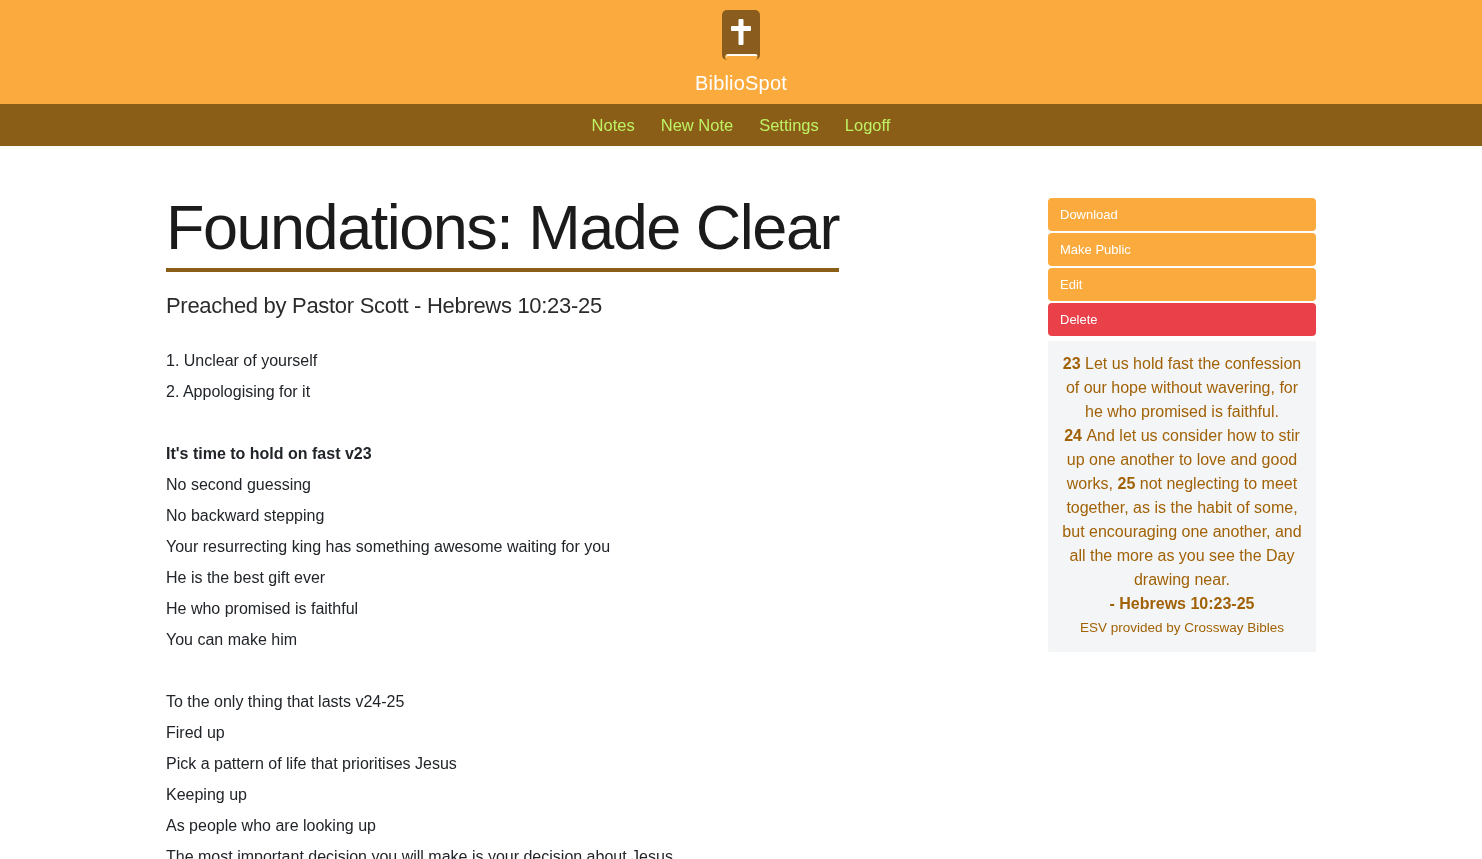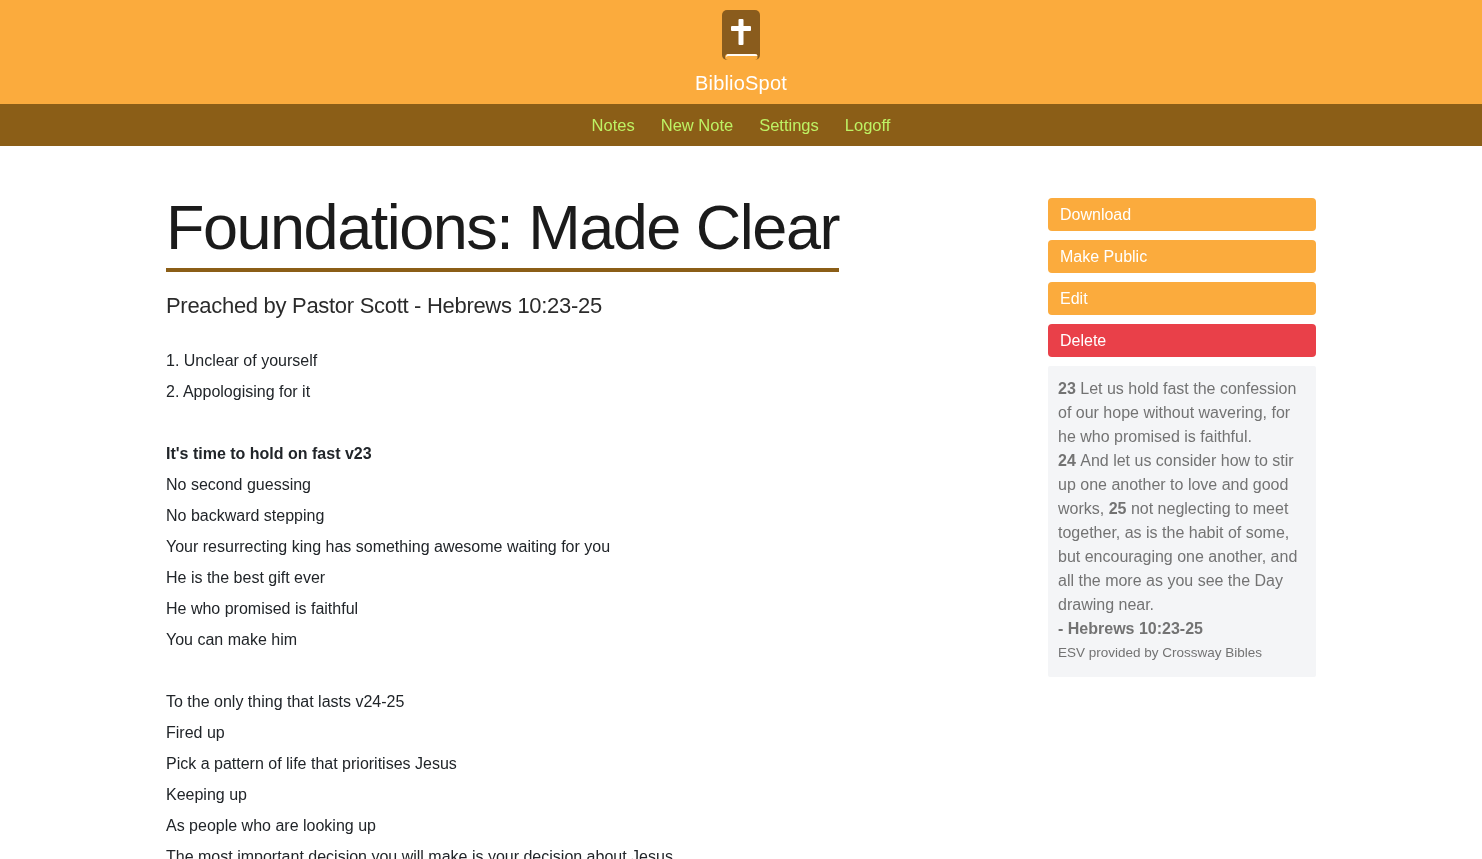--- a/index.html
+++ b/index.html
@@ -69,37 +69,38 @@
   .note-body { margin-top: 26px; font-size: 16px; }
   .note-body .line { line-height: 31px; min-height: 31px; white-space: pre-wrap; }
   .note-body .line.bold { font-weight: 700; }
   
   .action-btn {
     display: block;
     width: 100%;
     height: 33px;
     border: none;
     border-radius: 4px;
-    margin-bottom: 9px;
+    margin-bottom: 2px;
     color: #ffffff;
-    font-size: 16px;
+    font-size: 13px;
     font-family: inherit;
     text-align: left;
     padding: 0 12px;
     cursor: pointer;
   }
   
   .scripture-box {
     margin-top: 5px;
     background: #F4F5F7;
     border-radius: 2px;
     padding: 11px 10px 12px 10px;
     font-size: 16px;
     line-height: 24px;
-    color: #737373;
+    color: #a16207;
+    text-align: center;
   }
   .scripture-box b { font-weight: 700; }
   .scripture-reference { font-weight: 700; }
   .scripture-attribution { font-size: 13.5px; line-height: 24px; }
 </style>
 </head>
 <body>
 
 <header class="app-header">
   <div class="logo-block">

